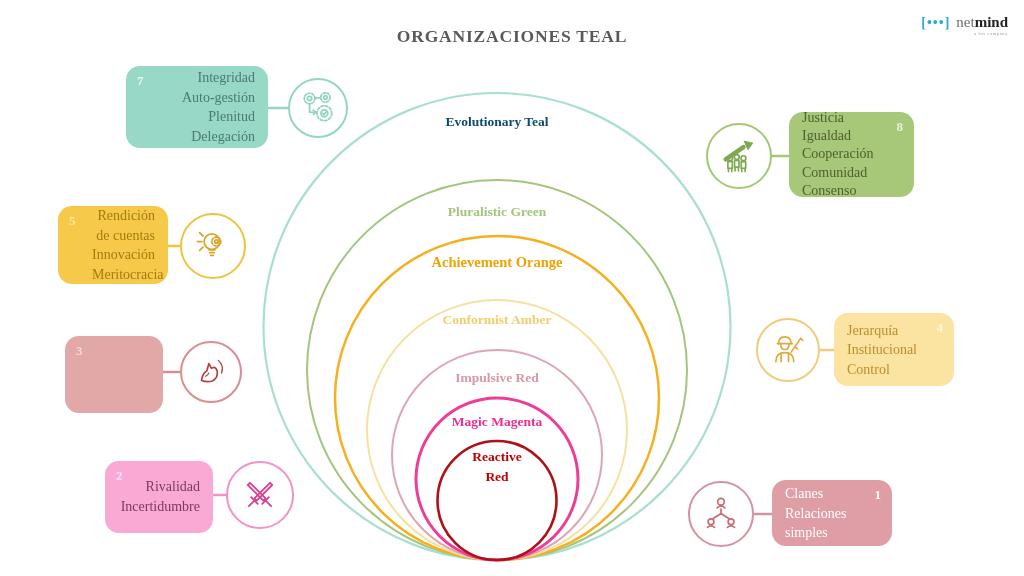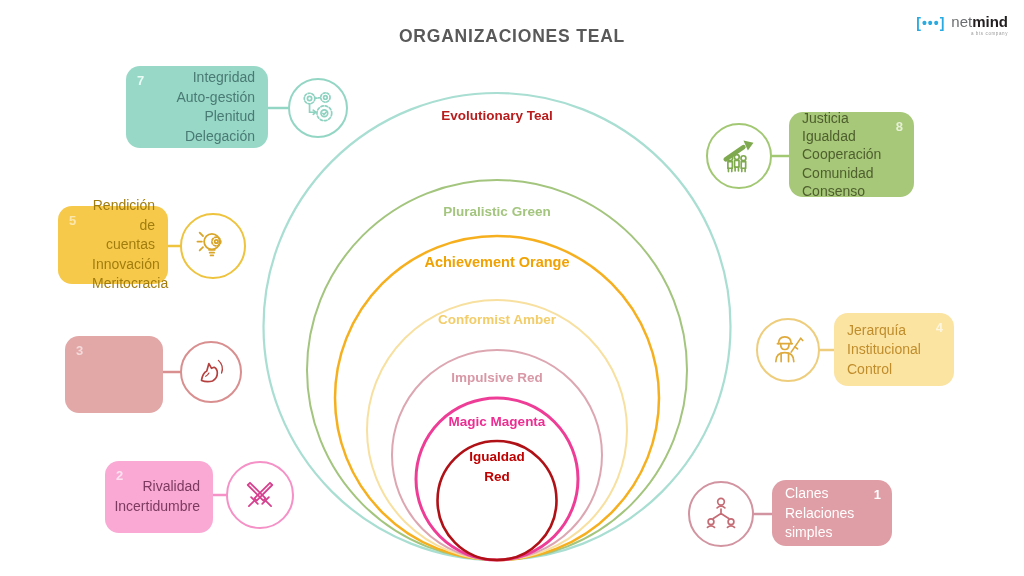--- a/index.html
+++ b/index.html
@@ -1,17 +1,17 @@
 <!DOCTYPE html>
 <html><head>
 <meta charset="utf-8">
 <style>
   html,body{margin:0;padding:0;background:#fff;}
   .stage{position:relative;width:1024px;height:576px;background:#ffffff;overflow:hidden;
-         font-family:Liberation Sans, sans-serif;}
+         font-family:Liberation Serif, serif;}
 
   .title{position:absolute;top:26px;left:0;right:0;text-align:center;
          font-size:17.5px;font-weight:bold;letter-spacing:.8px;color:#595959;}
 
   
   .logo{position:absolute;top:14px;right:16px;display:flex;align-items:flex-start;gap:6px;}
   .logo .mark{font-weight:bold;font-size:14px;letter-spacing:1px;line-height:18px;}
   .logo .wordwrap{display:flex;flex-direction:column;align-items:flex-end;}
   .logo .word{font-size:15px;line-height:16px;text-align:right;}
   .logo .word .light{color:#6d6e71;}
@@ -65,27 +65,27 @@
       </g>
     <line x1="268" y1="108" x2="290" y2="108" stroke-width="2.5" stroke="#94d6c4"></line>
     <line x1="168" y1="246" x2="182" y2="246" stroke-width="2.5" stroke="#eec33d"></line>
     <line x1="163" y1="372" x2="182" y2="372" stroke-width="2.5" stroke="#d98f8f"></line>
     <line x1="213" y1="495" x2="228" y2="495" stroke-width="2.5" stroke="#f591c6"></line>
     <line x1="770" y1="156" x2="791" y2="156" stroke-width="2.5" stroke="#a2c873"></line>
     <line x1="818" y1="350" x2="836" y2="350" stroke-width="2.5" stroke="#eecd7c"></line>
     <line x1="752" y1="514" x2="774" y2="514" stroke-width="2.5" stroke="#d294a0"></line>
   </svg>
 
-  <div class="ring-label" style="top: 108px; color: #b91c1c;">Evolutionary Teal</div>
+  <div class="ring-label" style="top: 114px; color: #0c4a6e;">Evolutionary Teal</div>
   <div class="ring-label" style="top: 204px; color: rgb(163, 197, 126);">Pluralistic Green</div>
   <div class="ring-label big" style="top: 254px; color: rgb(240, 162, 2);">Achievement Orange</div>
   <div class="ring-label" style="top: 312px; color: rgb(242, 205, 106);">Conformist Amber</div>
   <div class="ring-label" style="top: 370px; color: rgb(217, 152, 166);">Impulsive Red</div>
   <div class="ring-label" style="top: 414px; color: rgb(238, 45, 146);">Magic Magenta</div>
-  <div class="ring-label twoline" style="top: 447px; color: rgb(192, 0, 0);">Igualdad Red</div>
+  <div class="ring-label twoline" style="top: 447px; color: rgb(192, 0, 0);">Reactive Red</div>
 
   <div class="card align-right" style="left: 126px; top: 66px; width: 142px; height: 82px; background: rgb(152, 216, 199); color: rgb(74, 122, 116);">
     <span class="num num-left" style="color: rgb(234, 250, 245);">7</span>
     <div class="lines">
       <div>Integridad</div>
       <div>Auto-gestión</div>
       <div>Plenitud</div>
       <div>Delegación</div>
     </div>
   </div>

